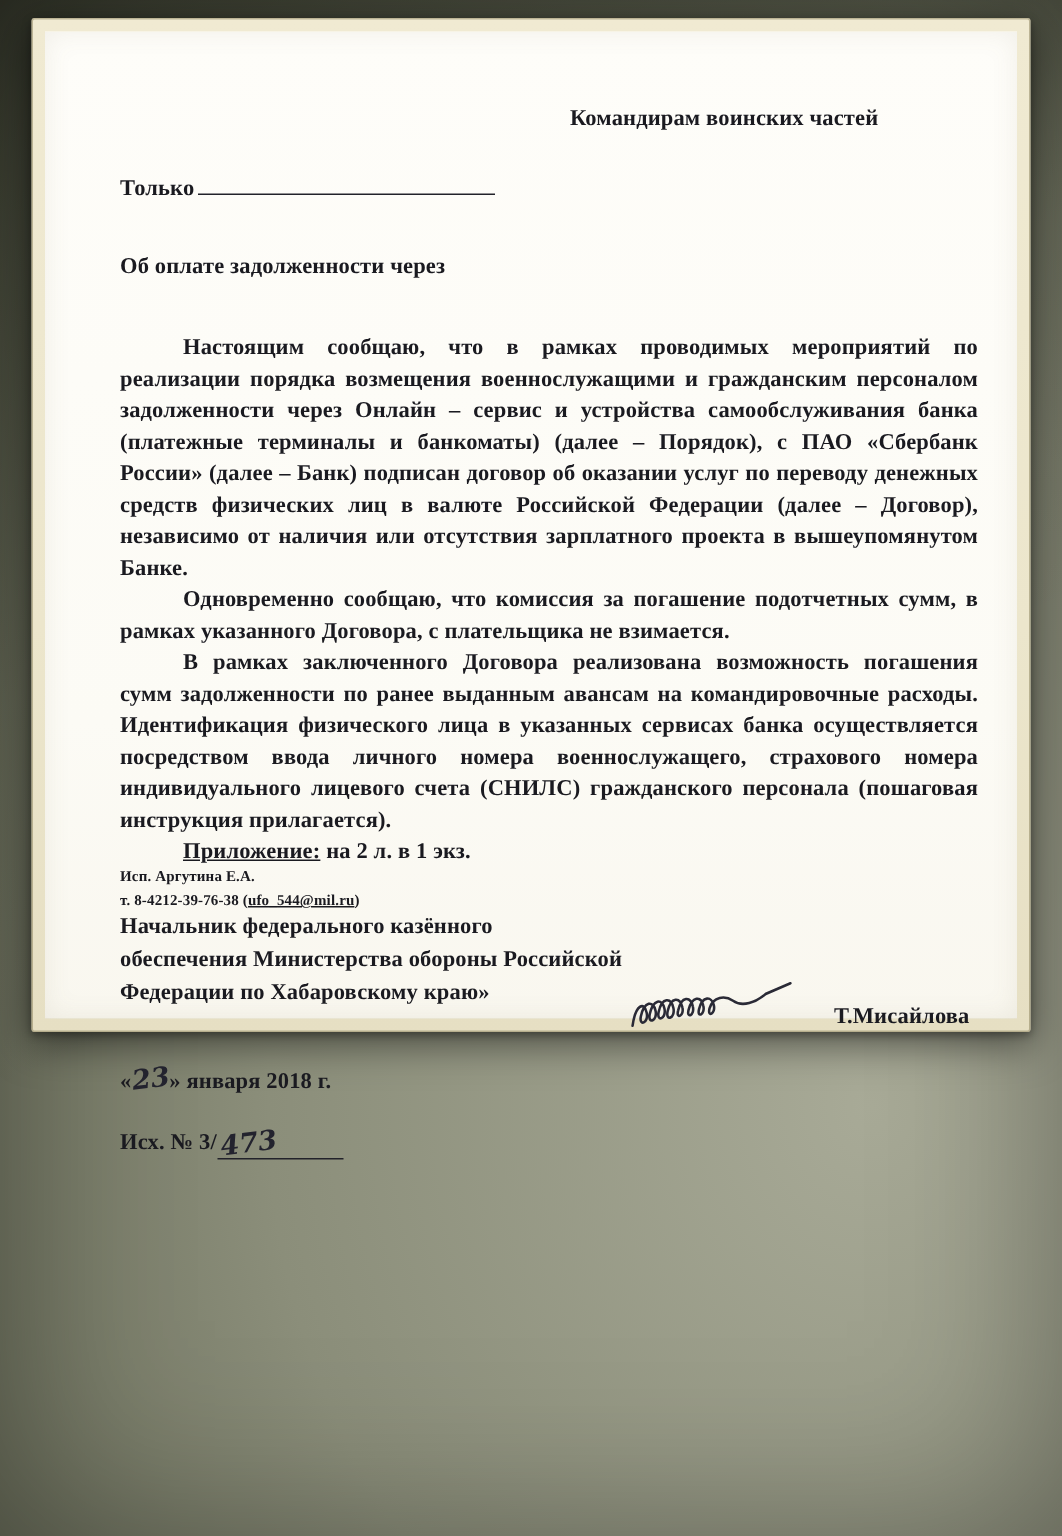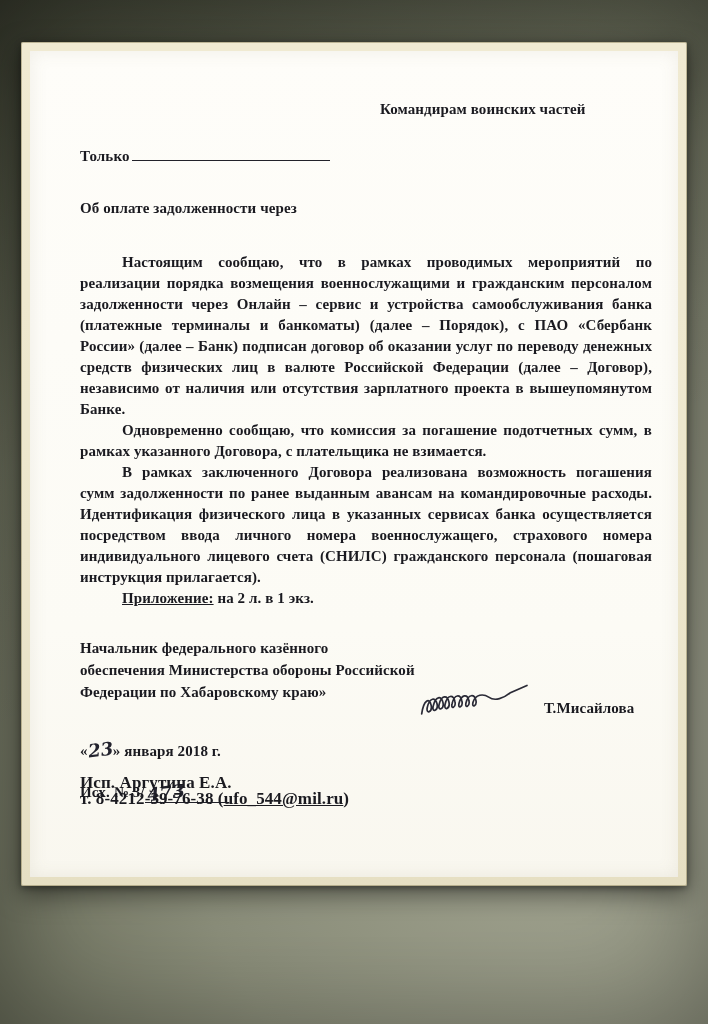--- a/index.html
+++ b/index.html
@@ -9,21 +9,21 @@
     background:#70735f;
   }
   .backdrop{
     position:absolute;inset:0;
     background:
       linear-gradient(155deg, rgba(25,27,20,0.45) 0%, rgba(25,27,20,0.05) 35%, rgba(0,0,0,0) 55%),
       radial-gradient(135% 105% at 82% 72%, #a8aa97 0%, #8b8e7a 42%, #5f6350 78%, #444737 100%);
     box-shadow:inset 0 0 120px rgba(0,0,0,0.35);
   }
   .paper-matte{
-    position:absolute;left:21px;top:42px;width:666px;height:844px;
+    position:absolute;left:21px;top:12px;width:666px;height:676px;
     background:linear-gradient(180deg,#f0ead2 0%, #ece6cc 60%, #e6dfc3 100%);
     padding:9px;box-sizing:border-box;border-radius:2px;
     box-shadow:0 8px 26px rgba(0,0,0,0.5), 0 2px 6px rgba(0,0,0,0.35), inset 0 0 0 1px rgba(125,115,75,0.45);
   }
   .paper{
     position:relative;width:100%;height:100%;
     background:linear-gradient(180deg,#fefdf9 0%, #fcfbf5 70%, #f9f7ef 100%);
     box-shadow:inset 0 0 18px rgba(120,110,80,0.10);
   }
   .content{
@@ -35,36 +35,36 @@
   .only-line{margin-top:26px;white-space:nowrap;}
   .only-underline{display:inline-block;width:198px;height:13px;border-bottom:1.6px solid #22222a;margin-left:2px;}
   .subject{margin-top:30px;line-height:22px;}
   .body-block{margin-top:33px;width:572px;text-align:justify;}
   .body-block p{margin:0;text-indent:42px;}
   .attach-line{margin:0;text-indent:42px;text-align:left;}
   .attach-label{text-decoration:underline;}
   .signer{position:relative;margin-top:28px;width:398px;line-height:22px;}
   .signature-wrap{
     position:absolute;left:338px;bottom:-16px;width:260px;
-    display:flex;align-items:flex-end;gap:8px;white-space:nowrap;
+    display:flex;align-items:flex-end;gap:20px;white-space:nowrap;
   }
   .signature-svg{transform:rotate(-4deg);}
   .date-line{margin-top:36px;white-space:nowrap;}
   .hand{
     font-family:"DejaVu Serif",serif;font-style:italic;font-weight:700;
     font-size:18px;display:inline-block;transform:rotate(-7deg);color:#23232e;
   }
   .ref-line{margin-top:20px;white-space:nowrap;}
   .ref-underline{
     display:inline-block;min-width:78px;border-bottom:1.6px solid #22222a;
     padding:0 4px 0 2px;height:20px;vertical-align:bottom;
   }
   .executor{
     position:absolute;left:50px;bottom:70px;
-    font-size:17px;line-height:16px;font-weight:700;color:#1a1a20;font-family:Liberation Serif, serif;
+    font-size:10px;line-height:16px;font-weight:700;color:#1a1a20;font-family:Liberation Serif, serif;
   }
   .executor-email{text-decoration:underline;}
 </style>
 </head>
 <body>
 
 <div class="backdrop"></div>
 
 <div class="paper-matte">
   <div class="paper">

